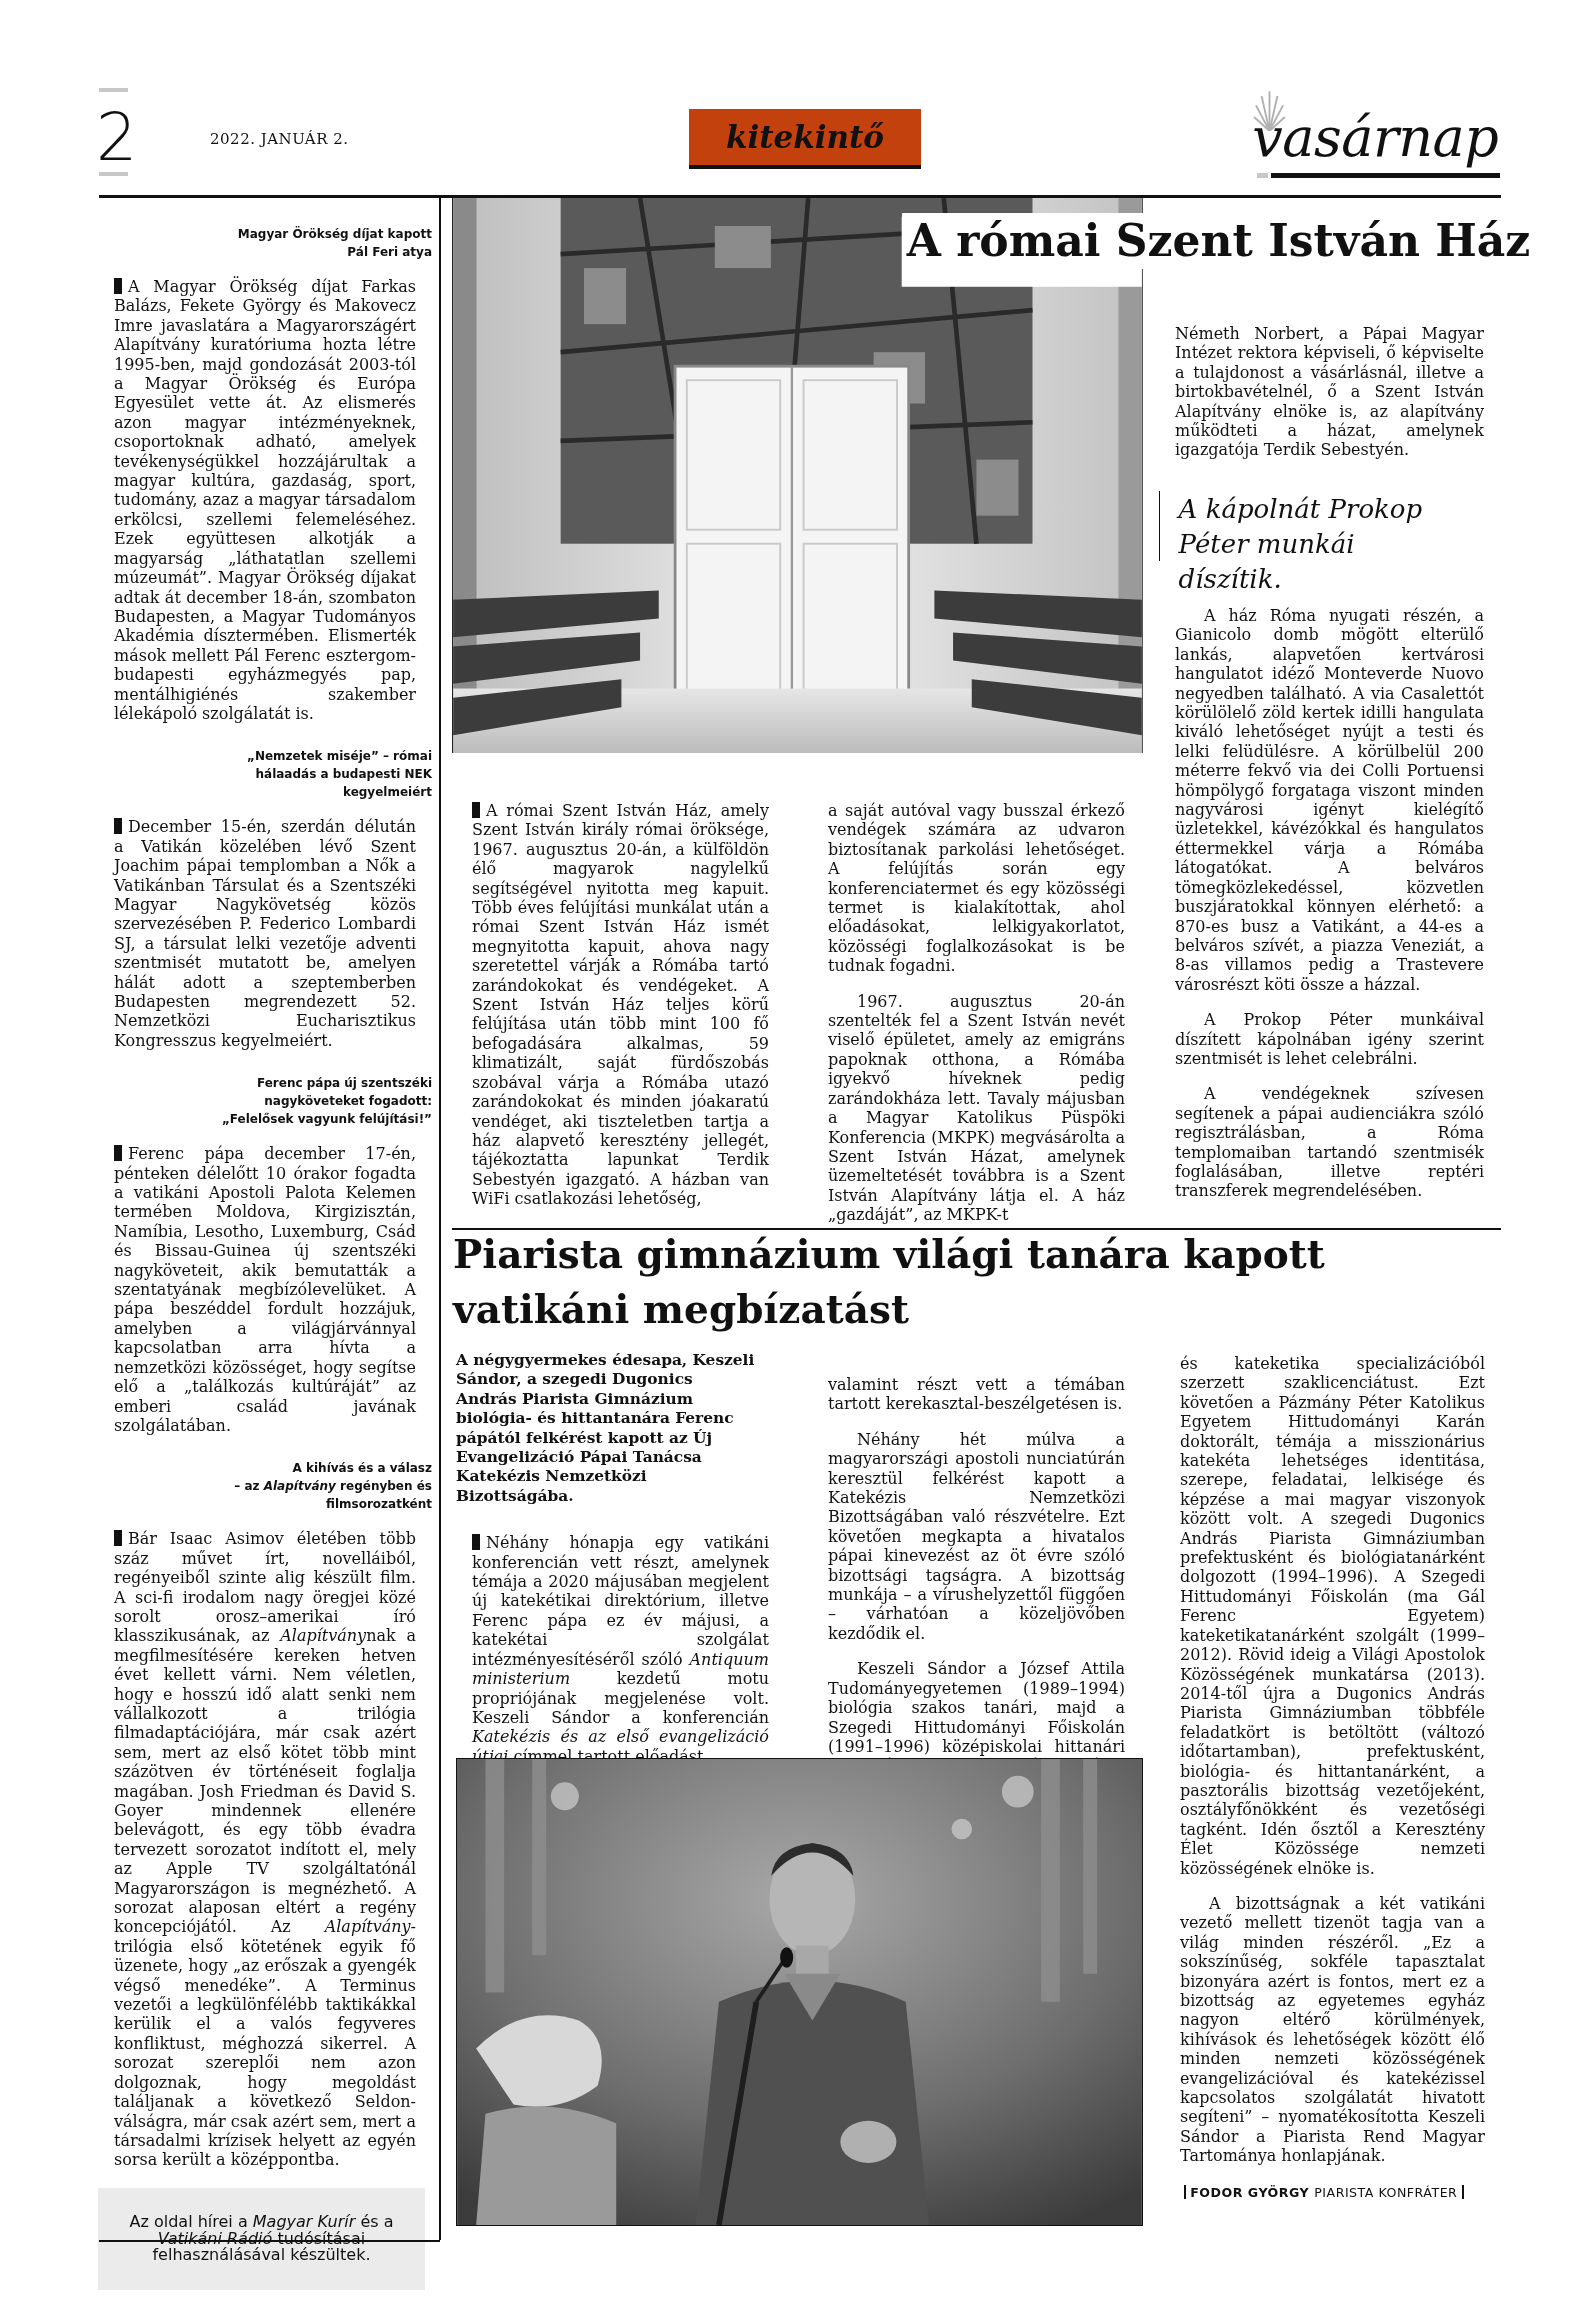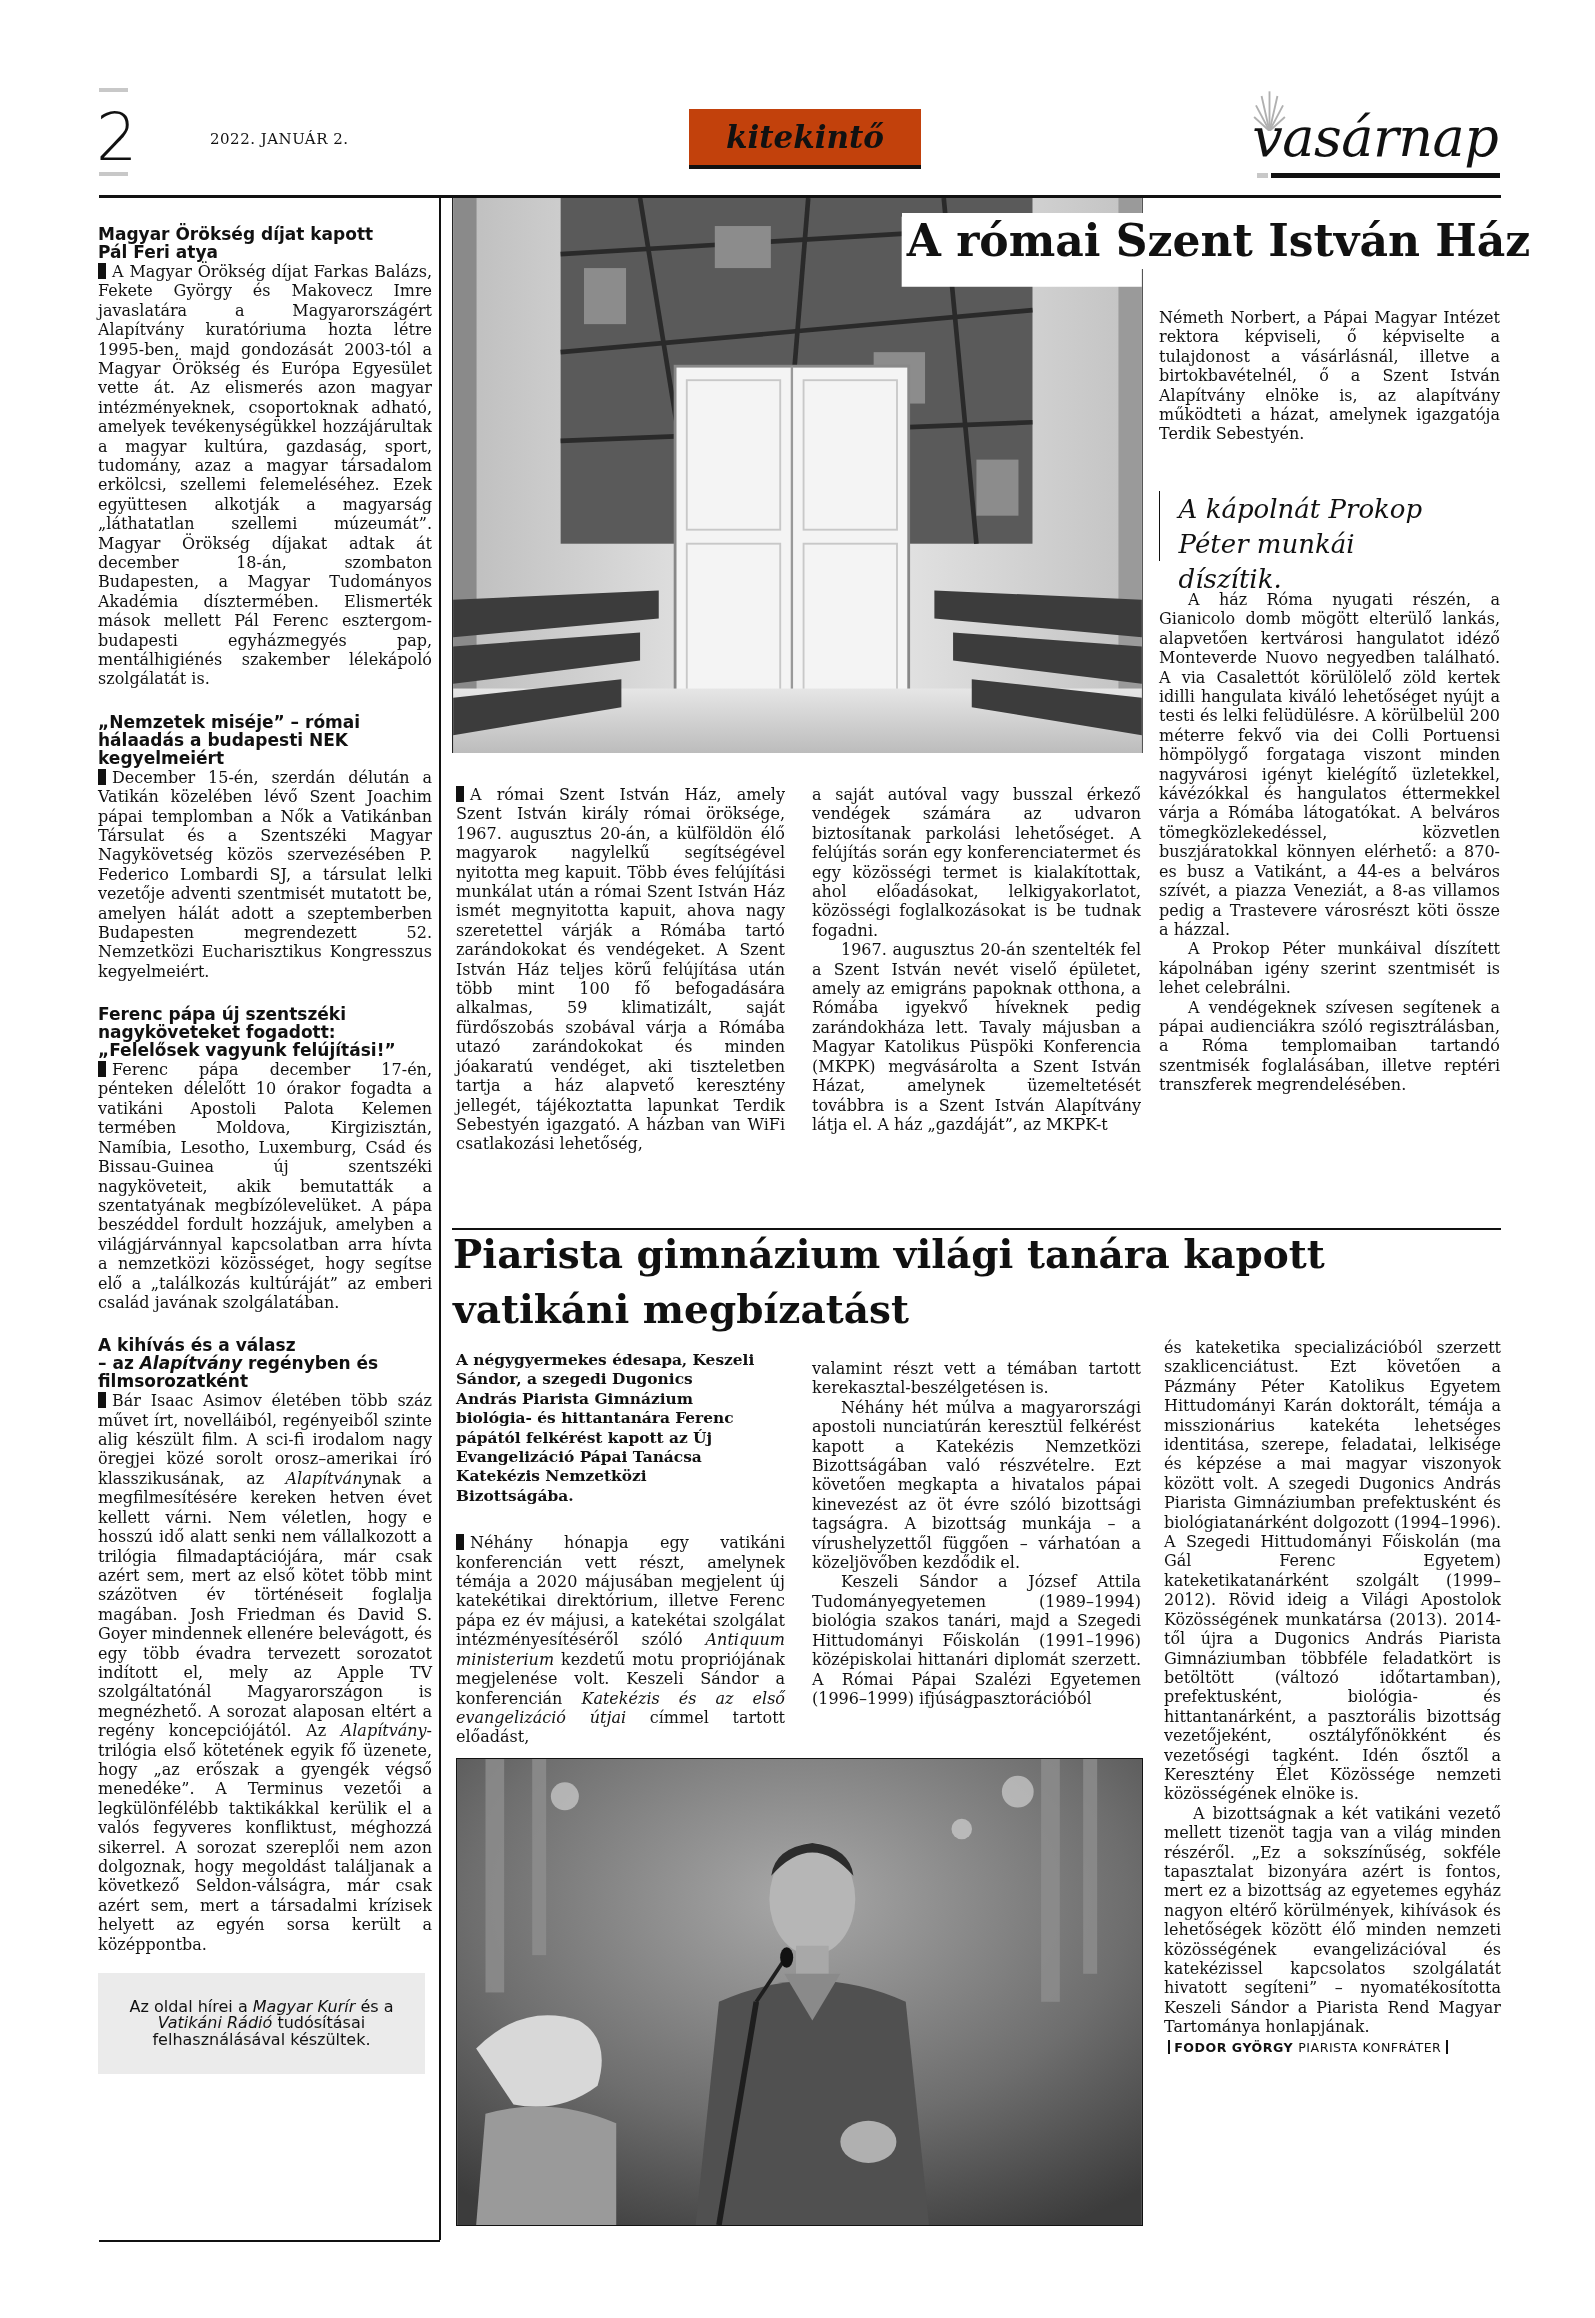--- a/index.html
+++ b/index.html
@@ -1,22 +1,22 @@
 <!DOCTYPE html>
 <html style="font-size:7.5px"><head>
 <meta charset="utf-8">
 <style>
   html, body { margin:0; padding:0; background:#ffffff; }
   body { width:1595px; height:2319px; position:relative; overflow:hidden; font-family:"DejaVu Serif", serif; color:#111; }
   .abs { position:absolute; }
   .body-text { font-family:"DejaVu Serif", serif; font-size:16px; line-height:19.4px; text-align:justify; hyphens:manual; }
-  .body-text p { margin:0; text-indent:0; }
+  .body-text p { margin:16px; text-indent:0; }
   .body-text p.indent { text-indent:29px; }
   .lead-bar { display:inline-block; width:8.4px; height:16px; background:#111; margin-right:5.6px; vertical-align:-1.9px; }
-  .side-head { font-family:"DejaVu Sans", sans-serif; font-weight:bold; font-size:17px; line-height:18px; margin:0 0 0.9px 0; }
+  .side-head { font-family:"DejaVu Sans", sans-serif; font-weight:bold; font-size:12px; line-height:18px; margin:0 0 0.9px 0;text-align:right; }
   .side-head i { font-style:italic; }
   .hrule { position:absolute; background:#111; }
   .vrule { position:absolute; background:#111; }
   
   .page-num { font-family:"DejaVu Sans", sans-serif; font-size:65px; line-height:65px; font-weight:300; }
   .page-num-bar { position:absolute; width:29px; height:3.7px; background:#c8c8c8; }
   .date-text { font-family:"DejaVu Serif", serif; font-size:15px; letter-spacing:0.5px; }
   .section-tab { background:#c2410c; border-bottom:4.7px solid #111; display:flex; align-items:center; justify-content:center; }
   .section-tab span { font-family:"DejaVu Serif", serif; font-style:italic; font-weight:bold; font-size:31px; }
   .logo { font-family:"DejaVu Serif", serif; font-style:italic; font-size:54px; line-height:54px; letter-spacing:-0.5px; }

